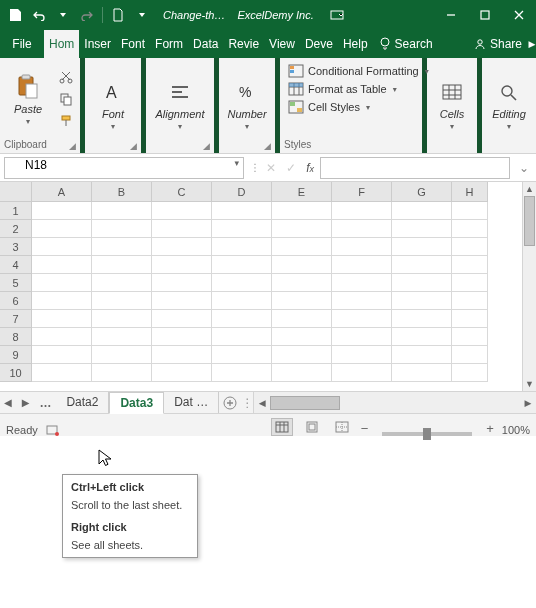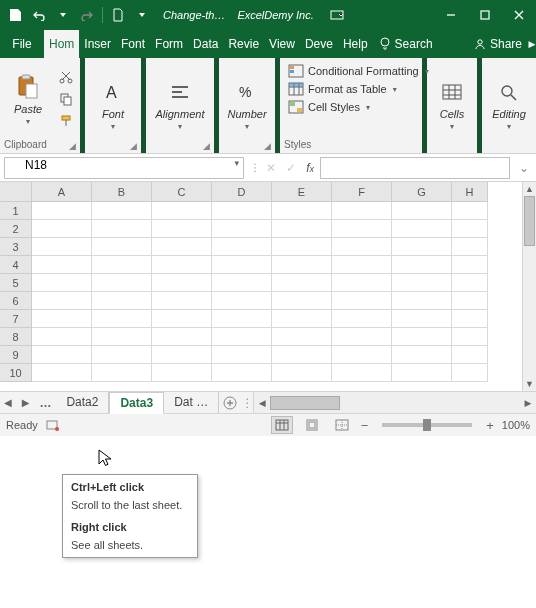--- a/index.html
+++ b/index.html
@@ -73,21 +73,21 @@
 .st-tab { padding:0 10px; height:22px; display:flex; align-items:center; color:#444; border-right:1px solid #ccc; background:#f3f3f3;}
 .st-tab.active { background:#fff; color:#217346; font-weight:bold; border-top:1px solid #ccc; border-left:1px solid #ccc; border-bottom:1px solid #fff; position:relative; bottom:-1px;}
 .st-new { width:22px; display:flex; align-items:center; justify-content:center; color:#666;}
 .st-split { width:12px; display:flex; align-items:center; justify-content:center; color:#999;}
 .hscroll { flex:1; display:flex; align-items:center; background:#efefef; border-left:1px solid #d4d4d4; position:relative;}
 .hscroll-btn { width:16px; height:22px; display:flex; align-items:center; justify-content:center; font-size:9px; color:#666;}
 .hscroll-track { flex:1; height:14px; background:#efefef; position:relative;}
 .hscroll-thumb { position:absolute; left:0; top:0; bottom:0; width:70px; background:#c8c8c8; border:1px solid #a9a9a9;}
 
 
-.status { height:22px; background:#f3f3f3; display:flex; align-items:center; font-size:11px; color:#555; padding:0 6px; gap:8px;}
+.status { height:22px; background:#f3f3f3; display:flex; align-items:flex-end; font-size:11px; color:#555; padding:0 6px; gap:8px;}
 .status-spacer { flex:1;}
 .view-btn { width:22px; height:18px; display:flex; align-items:center; justify-content:center; border:1px solid transparent;}
 .view-btn.active { background:#e0e0e0; border:1px solid #bbb;}
 .zoom-slider { width:90px; height:4px; background:#c0c0c0; position:relative; margin:0 6px;}
 .zoom-slider .mid { position:absolute; left:50%; top:-3px; width:1px; height:10px; background:#888;}
 .zoom-slider .thumb { position:absolute; left:calc(50% - 4px); top:-4px; width:8px; height:12px; background:#888;}
 
 
 .cursor { position:absolute; left:98px; top:449px; pointer-events:none; }
 .tooltip { position:absolute; left:62px; top:474px; width:136px; background:#fff; border:1px solid #999; box-shadow:2px 2px 4px rgba(0,0,0,0.2); padding:6px 8px; font-size:11px; color:#333;}

